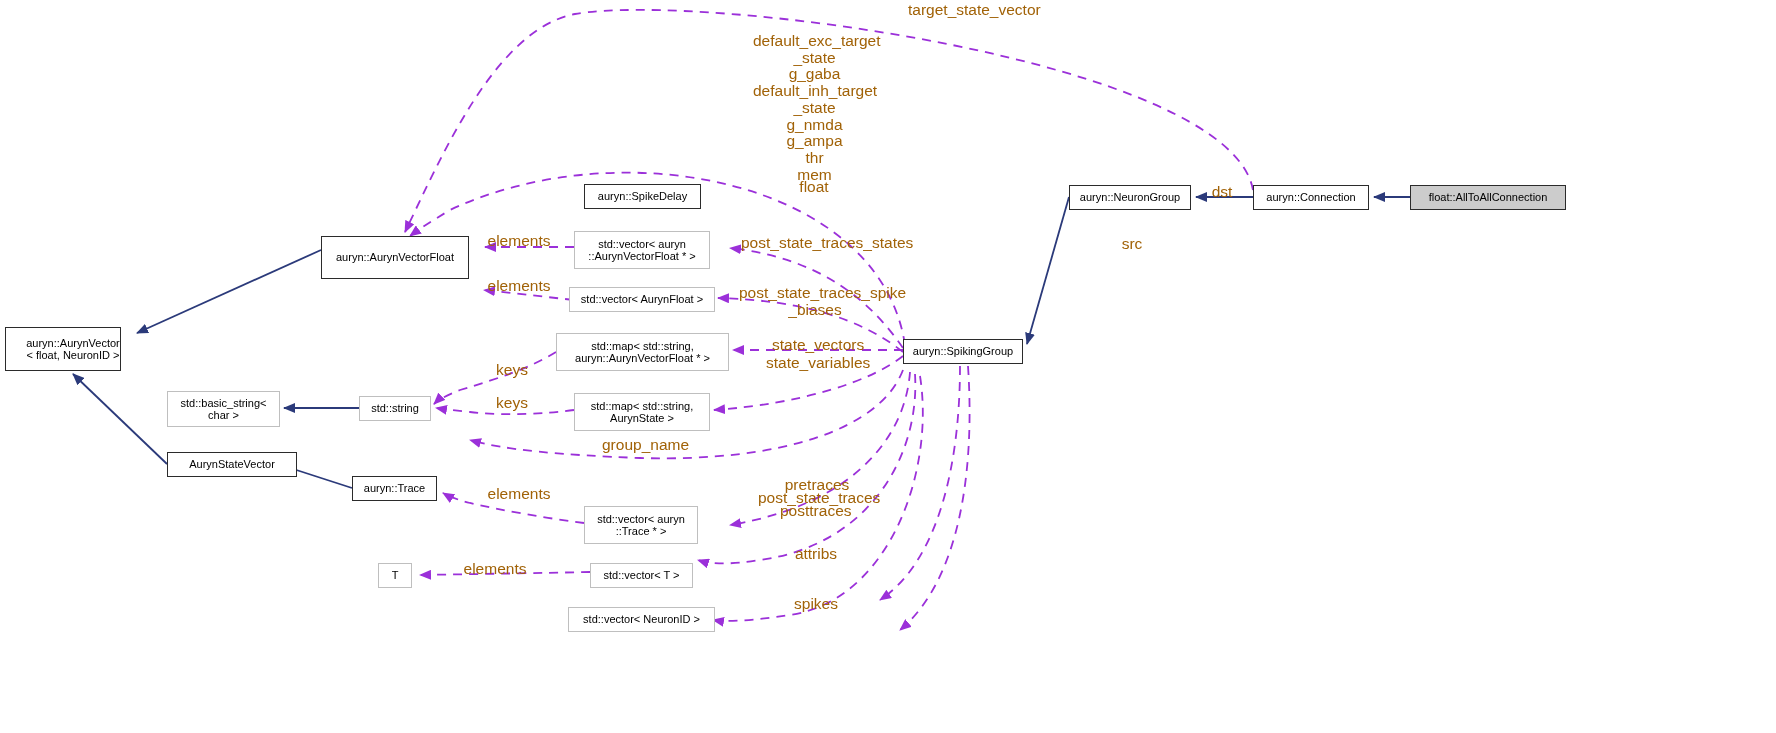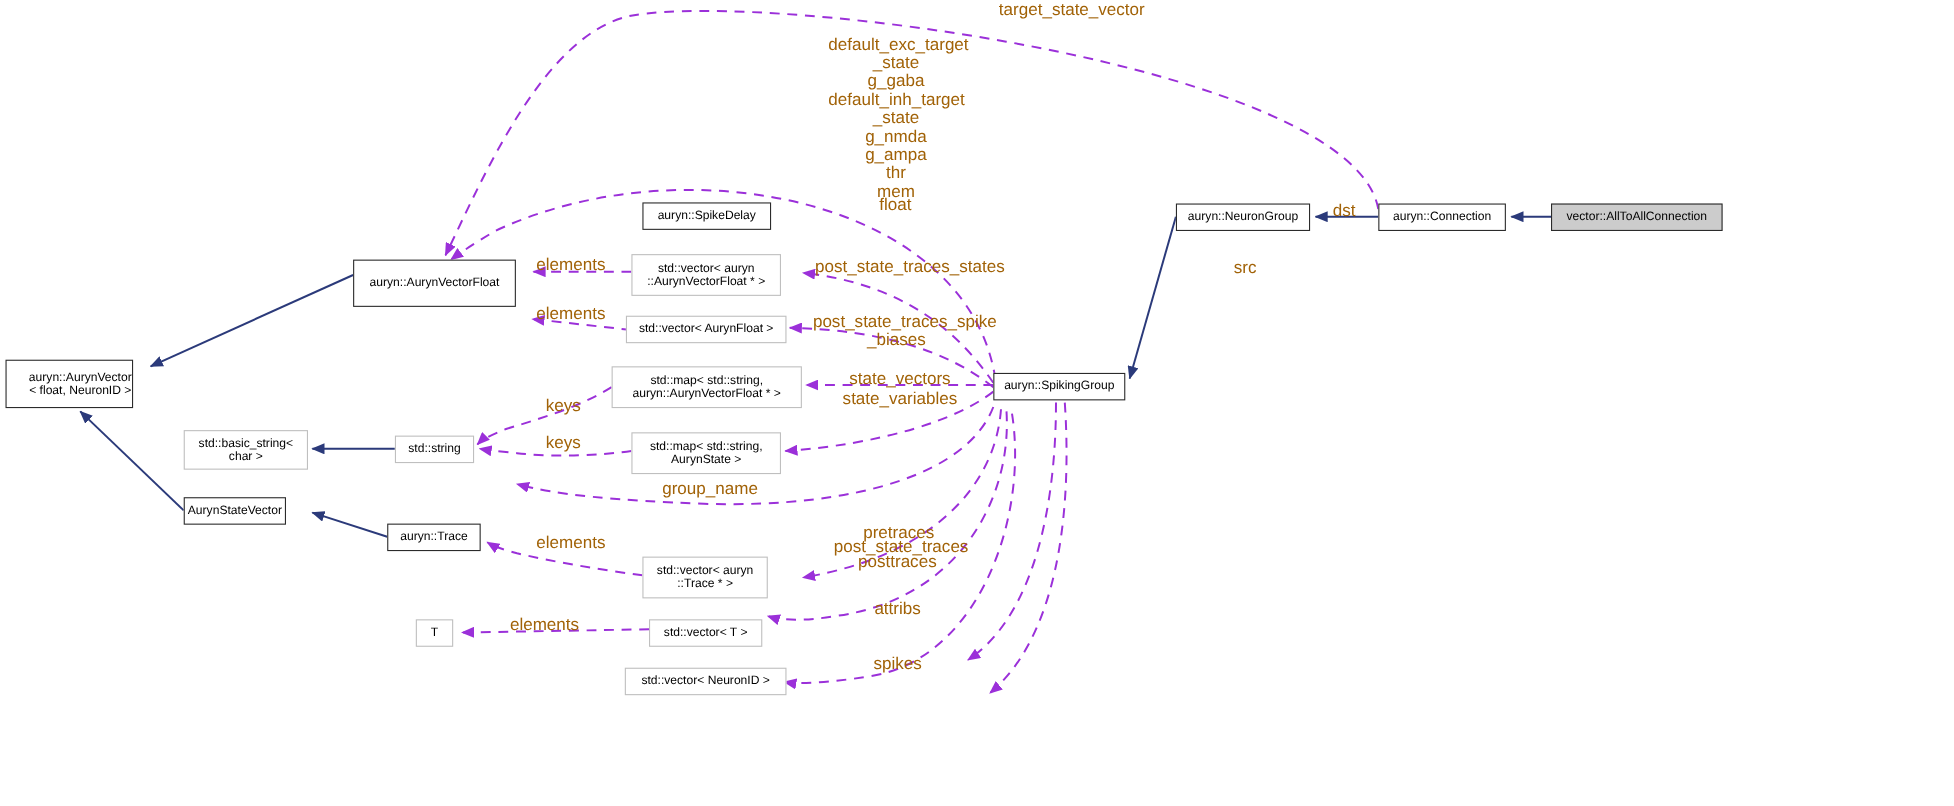--- a/index.html
+++ b/index.html
@@ -65,21 +65,21 @@
 
   <div id="node-layer">
       <div class="node dark" style="left: 5px; top: 327px; width: 116px; height: 44px; padding-left: 26px;">
         <span>auryn::AurynVector
 &lt; float, NeuronID &gt;</span>
       </div>
       <div class="node light" style="left: 167px; top: 391px; width: 113px; height: 36px;">
         <span>std::basic_string&lt;
 char &gt;</span>
       </div>
-      <div class="node dark" style="left: 167px; top: 452px; width: 93px; height: 25px;">
+      <div class="node dark" style="left: 167px; top: 452px; width: 130px; height: 25px;">
         <span>AurynStateVector</span>
       </div>
       <div class="node light" style="left: 359px; top: 396px; width: 72px; height: 25px;">
         <span>std::string</span>
       </div>
       <div class="node dark" style="left: 321px; top: 236px; width: 148px; height: 43px;">
         <span>auryn::AurynVectorFloat</span>
       </div>
       <div class="node dark" style="left: 352px; top: 476px; width: 85px; height: 25px;">
         <span>auryn::Trace</span>
@@ -118,21 +118,21 @@
       <div class="node dark" style="left: 903px; top: 339px; width: 120px; height: 25px;">
         <span>auryn::SpikingGroup</span>
       </div>
       <div class="node dark" style="left: 1069px; top: 185px; width: 122px; height: 25px;">
         <span>auryn::NeuronGroup</span>
       </div>
       <div class="node dark" style="left: 1253px; top: 185px; width: 116px; height: 25px;">
         <span>auryn::Connection</span>
       </div>
       <div class="node focus" style="left: 1410px; top: 185px; width: 156px; height: 25px;">
-        <span>vector::AllToAllConnection</span>
+        <span>float::AllToAllConnection</span>
       </div>
     </div>
 
   <div id="label-layer">
       <div class="edge-label" style="left: 908px; top: 2px; width: 120px;">target_state_vector</div>
       <div class="edge-label" style="left: 753px; top: 33px; width: 123px;">default_exc_target
 _state
 g_gaba
 default_inh_target
 _state

